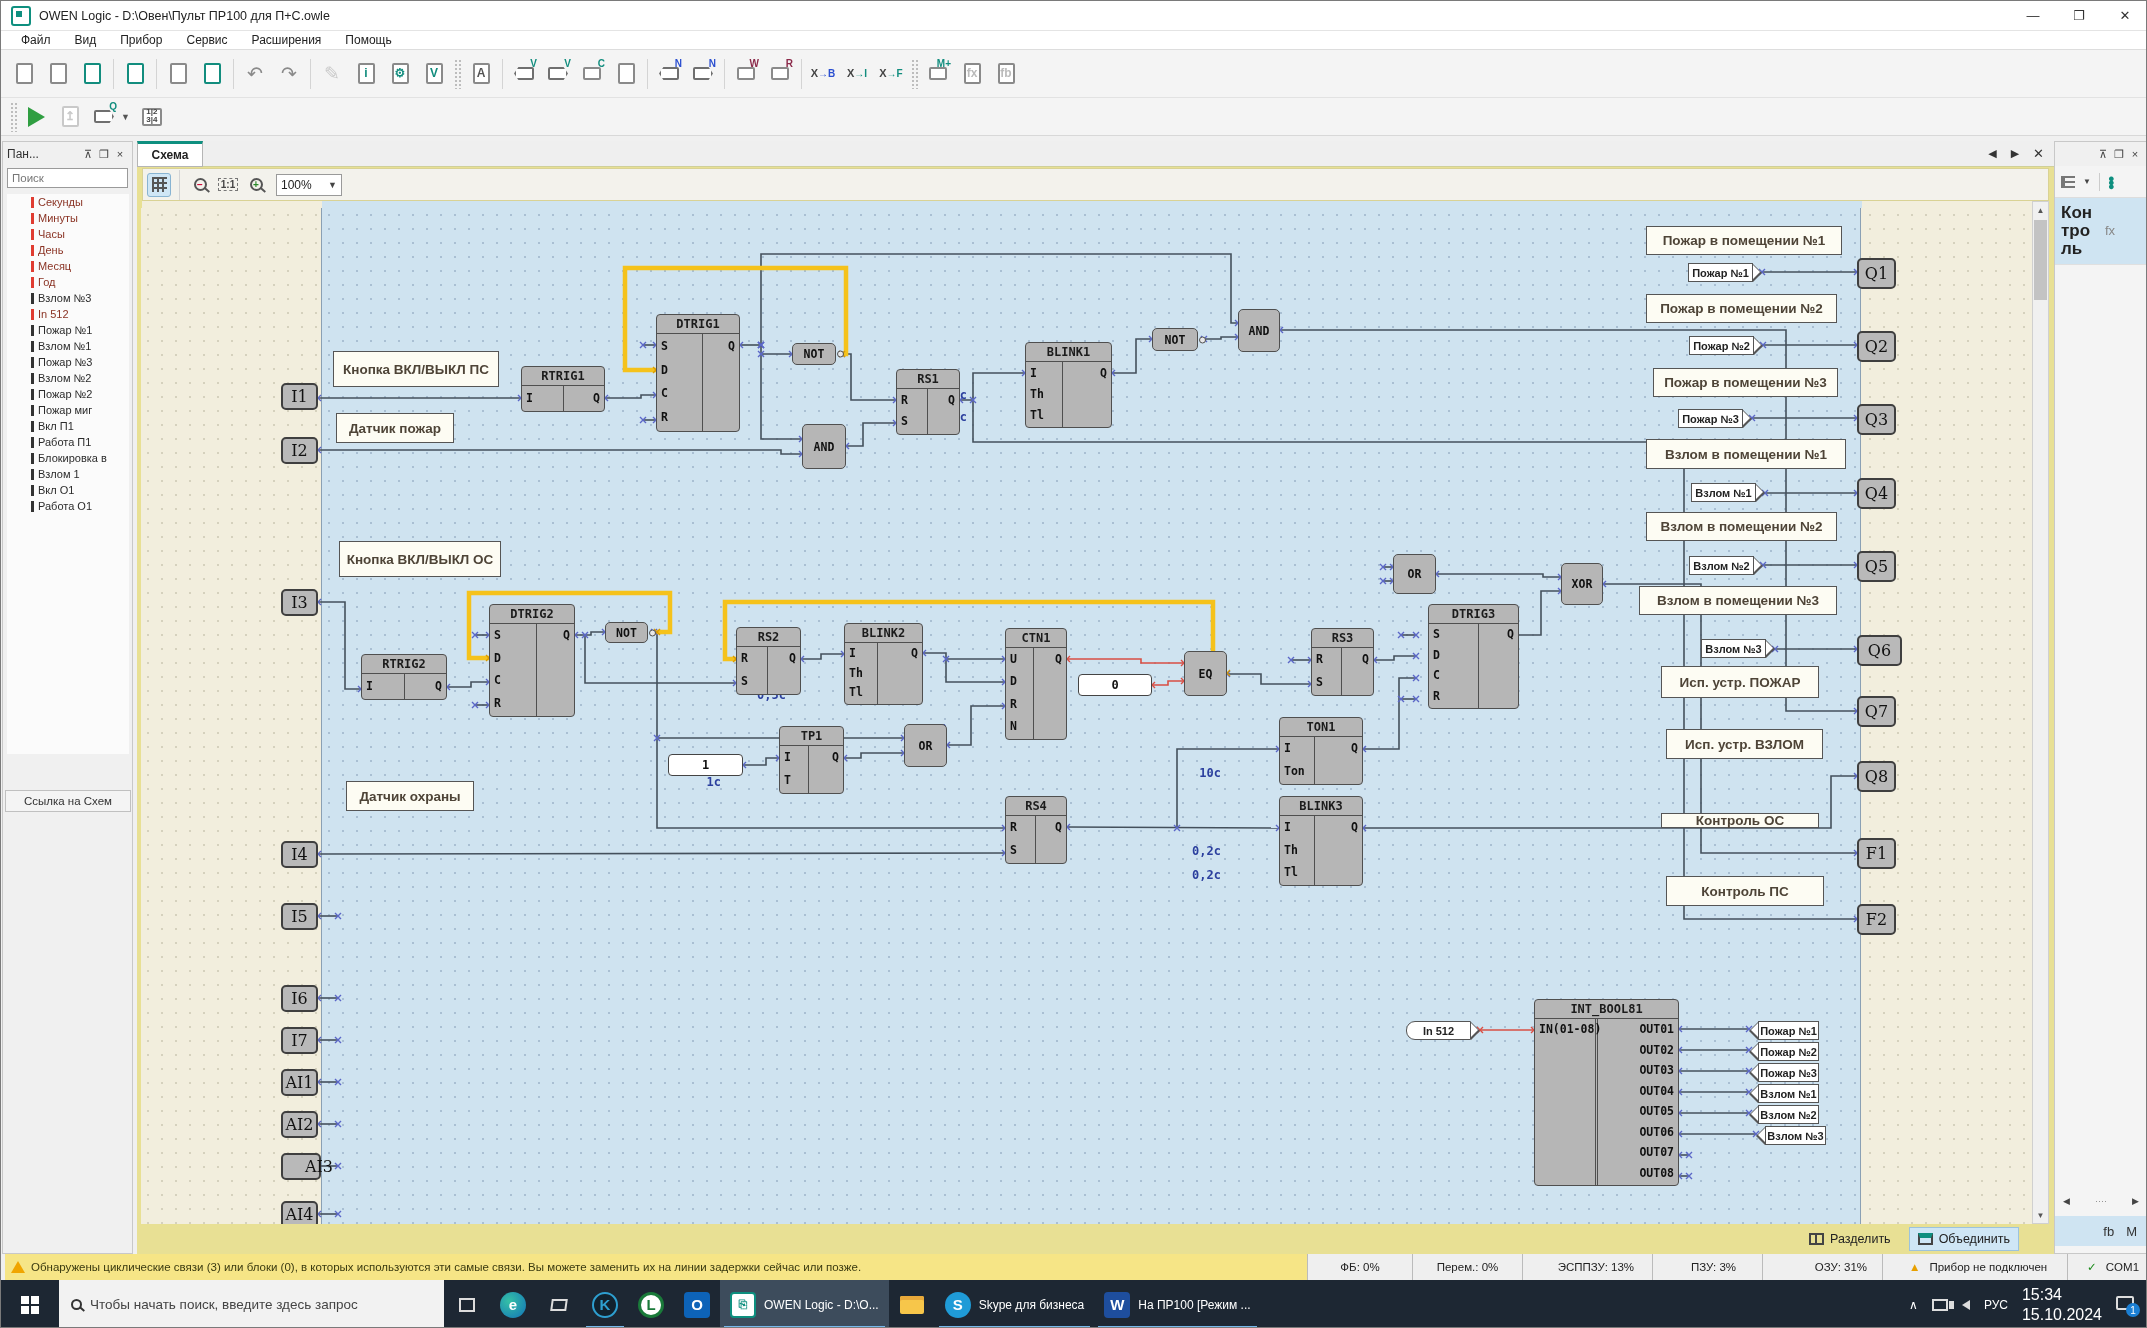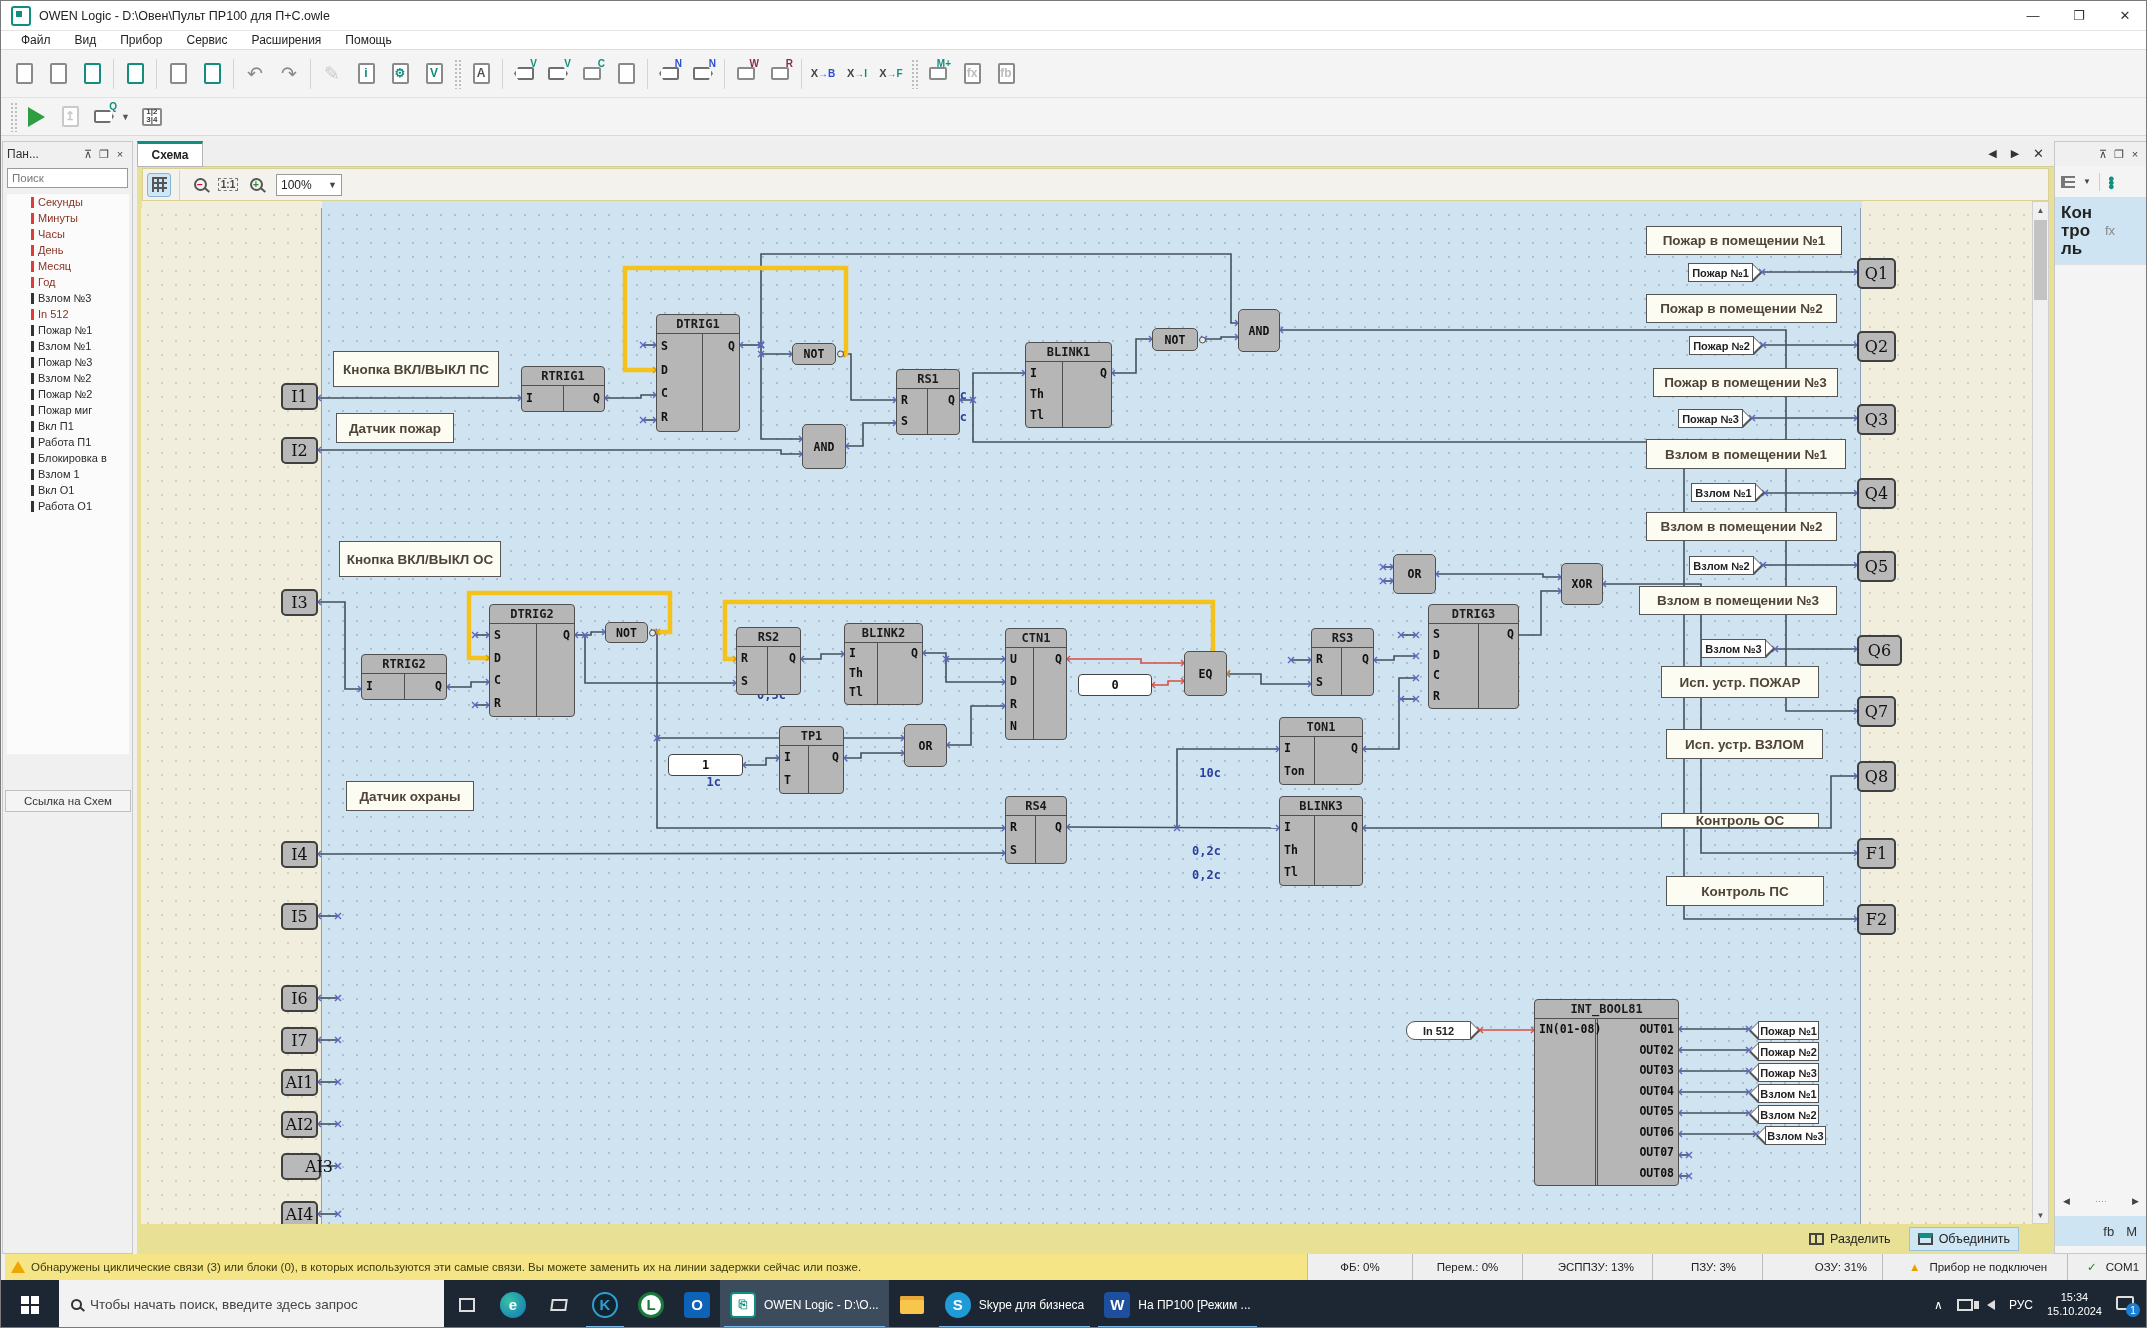--- a/index.html
+++ b/index.html
@@ -125,21 +125,21 @@
   .winlogo i{background:#fff;}
   #tsearch{width:385px;background:#f2f2f2;display:flex;align-items:center;gap:8px;padding-left:12px;font-size:13.5px;color:#444;}
   .tmag{width:11px;height:11px;border:2px solid #333;border-radius:50%;position:relative;flex:none;}
   .tmag:after{content:"";position:absolute;width:6px;height:2px;background:#333;right:-5px;bottom:-2px;transform:rotate(40deg);}
   .tbapp{width:46px;display:flex;align-items:center;justify-content:center;position:relative;}
   .tbapp.open:after,#owentile:after,.tbtile.open:after{content:"";position:absolute;left:4px;right:4px;bottom:0;height:3px;background:#76b9ed;}
   .tbtile{display:flex;align-items:center;gap:8px;padding:0 10px;position:relative;font-size:12px;white-space:nowrap;}
   #owentile{background:#3d4c5c;}
   .appsq{width:26px;height:26px;border-radius:4px;display:flex;align-items:center;justify-content:center;font-weight:bold;font-size:15px;flex:none;}
   #tray{margin-left:auto;display:flex;align-items:center;gap:14px;padding-right:14px;font-size:12px;}
-  #clock{text-align:center;font-size:11px;line-height:1.25;}
+  #clock{text-align:left;font-size:16px;line-height:1.25;}
   .badge{position:absolute;right:-6px;bottom:-4px;background:#1b7fd4;border-radius:50%;width:14px;height:14px;font-size:10px;display:flex;align-items:center;justify-content:center;}
   .spk{width:0;height:0;border-top:5px solid transparent;border-bottom:5px solid transparent;border-right:8px solid #ddd;position:relative;}
   .spk:before{content:"";position:absolute;left:-13px;top:-4px;width:5px;height:8px;background:#ddd;}
   .mon{width:16px;height:12px;border:2px solid #ddd;}
 </style>
 </head>
 <body>
 
 <div id="app">
 

